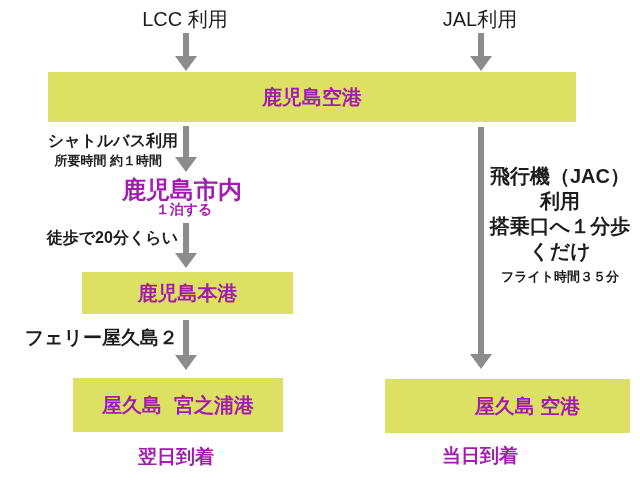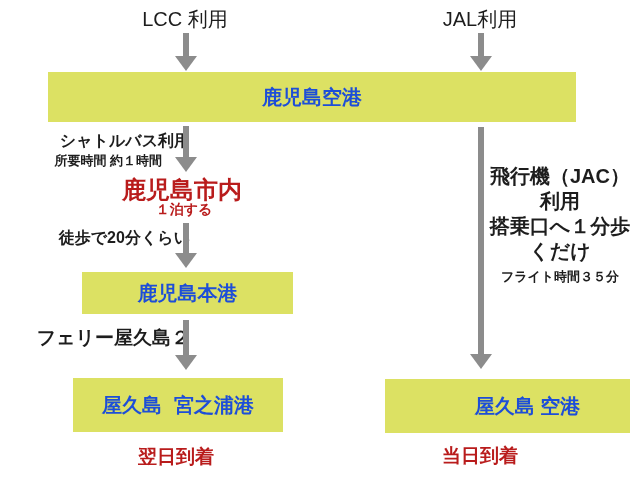--- a/index.html
+++ b/index.html
@@ -16,25 +16,25 @@
   .r { text-align: right; }
   .hdr { font-size: 20px; font-weight: 400; }
   .node {
     position: absolute;
     background: #dce163;
     display: flex;
     align-items: center;
     justify-content: center;
     font-size: 20px;
     font-weight: 600;
-    color: #1d4ed8;
+    color: #a21caf;
   }
-  .edge-label { font-size: 16px; font-weight: 600; padding-left: 12px; }
+  .edge-label { font-size: 16px; font-weight: 600; }
   .edge-note { font-size: 13px; font-weight: 600; }
-  .red { color: #b91c1c; }
+  .red { color: #a21caf; }
   .city-label { font-size: 24px; font-weight: 700; }
   .city-note { font-size: 14px; font-weight: 700; }
   .arrival { font-size: 19px; font-weight: 600; }
   .arrow { position: absolute; width: 22px; }
   .arrow .shaft {
     position: absolute; left: 8px; top: 0; bottom: 14px; width: 6px;
     background: #8c8c8c;
   }
   .arrow .head {
     position: absolute; left: 0; bottom: 0; width: 0; height: 0;

